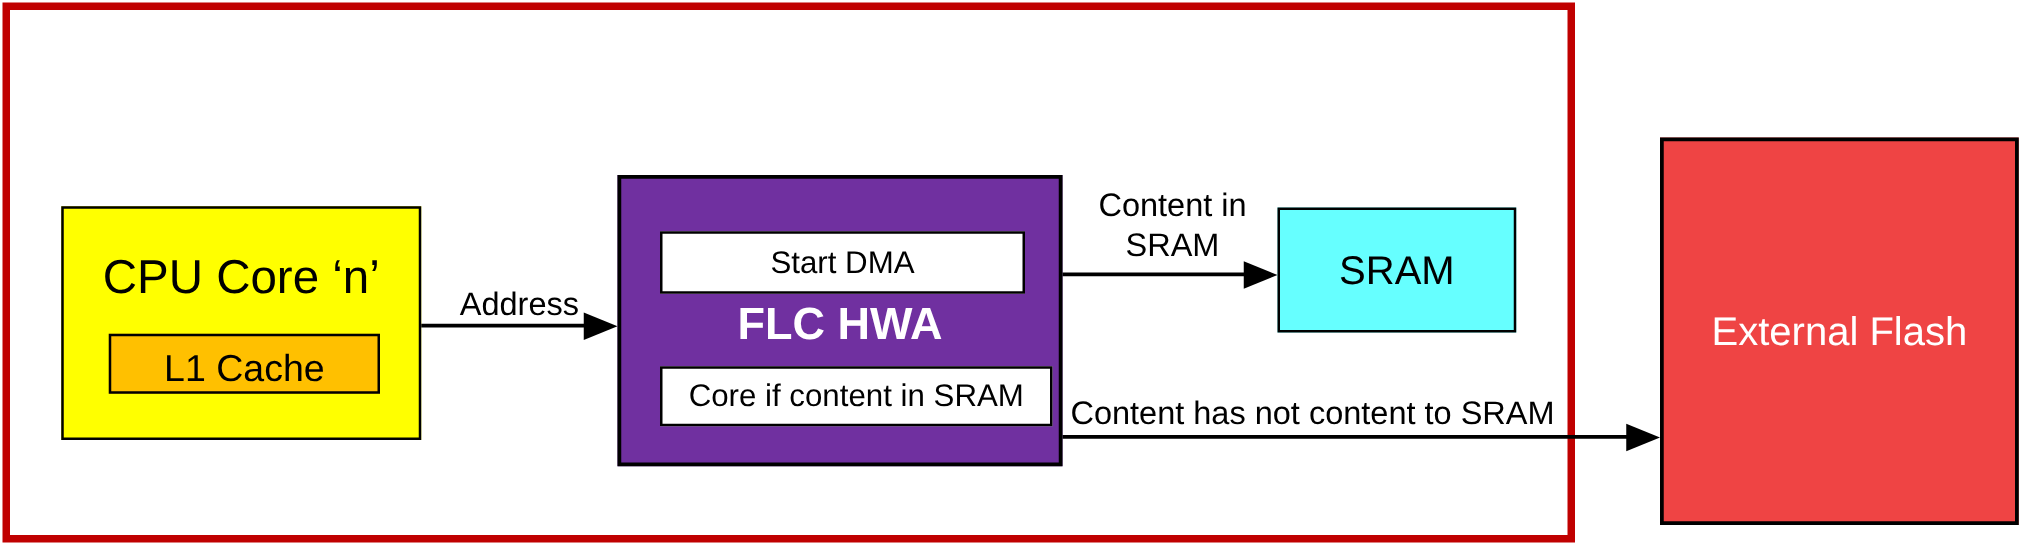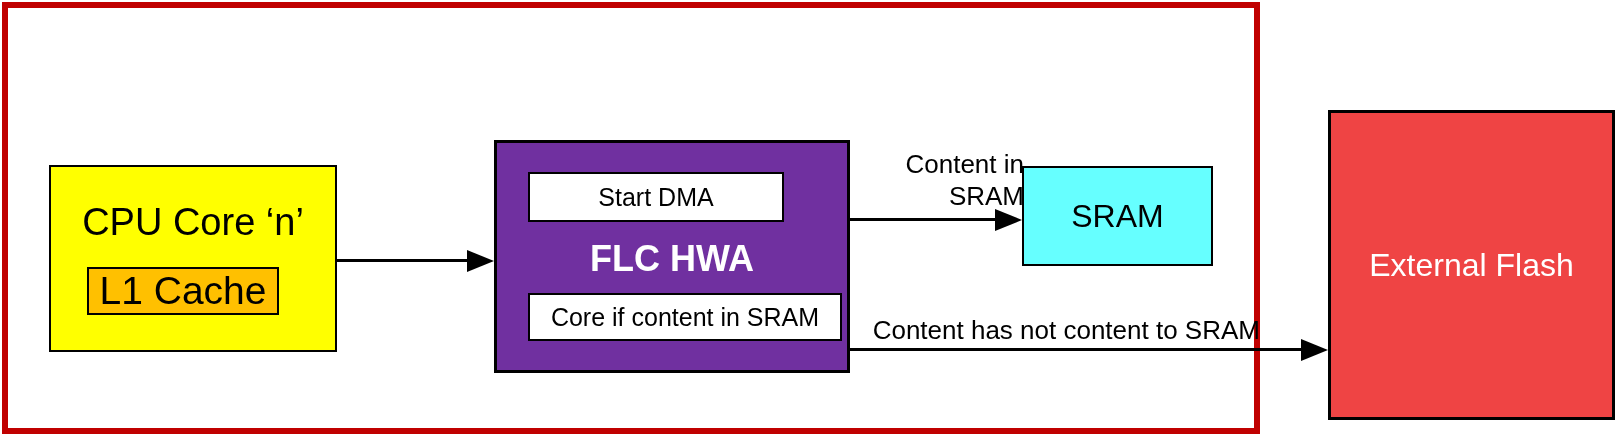--- a/index.html
+++ b/index.html
@@ -36,25 +36,25 @@
     position: absolute;
     left: 0; top: 38px; width: 100%;
     text-align: center;
     font-size: 38px;
     line-height: 34px;
     color: #000000;
   }
   .l1-box {
     position: absolute;
     left: 36px; top: 100px;
-    width: 192px; height: 48px;
+    width: 217px; height: 48px;
     background: #FFC000;
     border: 2px solid #000000;
     display: flex; align-items: flex-end; justify-content: center;
-    font-size: 39px;
+    font-size: 30px;
     color: #000000;
   }
 
   
   .flc-box {
     left: 494px; top: 140px;
     width: 356px; height: 233px;
     background: #7030A0;
     border: 3px solid #000000;
   }
@@ -69,21 +69,21 @@
   }
   .sub-box {
     position: absolute;
     background: #ffffff;
     border: 2px solid #000000;
     display: flex; align-items: center; justify-content: center;
     font-size: 25px;
     color: #000000;
     white-space: nowrap;
   }
-  .start-dma-box { left: 31px; top: 29px; width: 256px; height: 50px; }
+  .start-dma-box { left: 31px; top: 42px; width: 292px; height: 50px; }
   .check-box     { left: 31px; top: 150px; width: 314px; height: 48px; }
 
   
   .sram-box {
     left: 1022px; top: 166px;
     width: 191px; height: 100px;
     background: #66FFFF;
     border: 2px solid #000000;
     display: flex; align-items: center; justify-content: center;
     font-size: 32px;
@@ -109,21 +109,21 @@
   }
   .arrow-head {
     position: absolute;
     width: 0; height: 0;
     border-top: 11px solid transparent;
     border-bottom: 11px solid transparent;
     border-left: 27px solid #000000;
   }
   .arrow-label {
     position: absolute;
-    text-align: right;
+    text-align: center;
     font-size: 26px;
     line-height: 32px;
     color: #000000;
     white-space: nowrap;
   }
   .line1 { left: 337px; top: 259px; width: 132px; }
   .head1 { left: 467px; top: 250px; }
   .label1 { left: 337px; top: 227px; width: 157px; }
 
   .line2 { left: 850px; top: 218px; width: 146px; }
@@ -143,20 +143,21 @@
 
   <div class="box cpu-box" style="background-color: rgb(255, 255, 0);">
     <div class="cpu-title">CPU Core ‘n’</div>
     <div class="l1-box" style="background-color: rgb(255, 192, 0);">
       <span>L1 Cache</span>
     </div>
   </div>
 
   <div class="arrow-line line1"></div>
   <div class="arrow-head head1"></div>
+  <div class="arrow-label label1">Address</div>
 
   <div class="box flc-box" style="background-color: rgb(112, 48, 160);">
     <div class="sub-box start-dma-box">
       <span>Start DMA</span>
     </div>
     <div class="flc-title">FLC HWA</div>
     <div class="sub-box check-box">
       <span>Core if content in SRAM</span>
     </div>
   </div>

